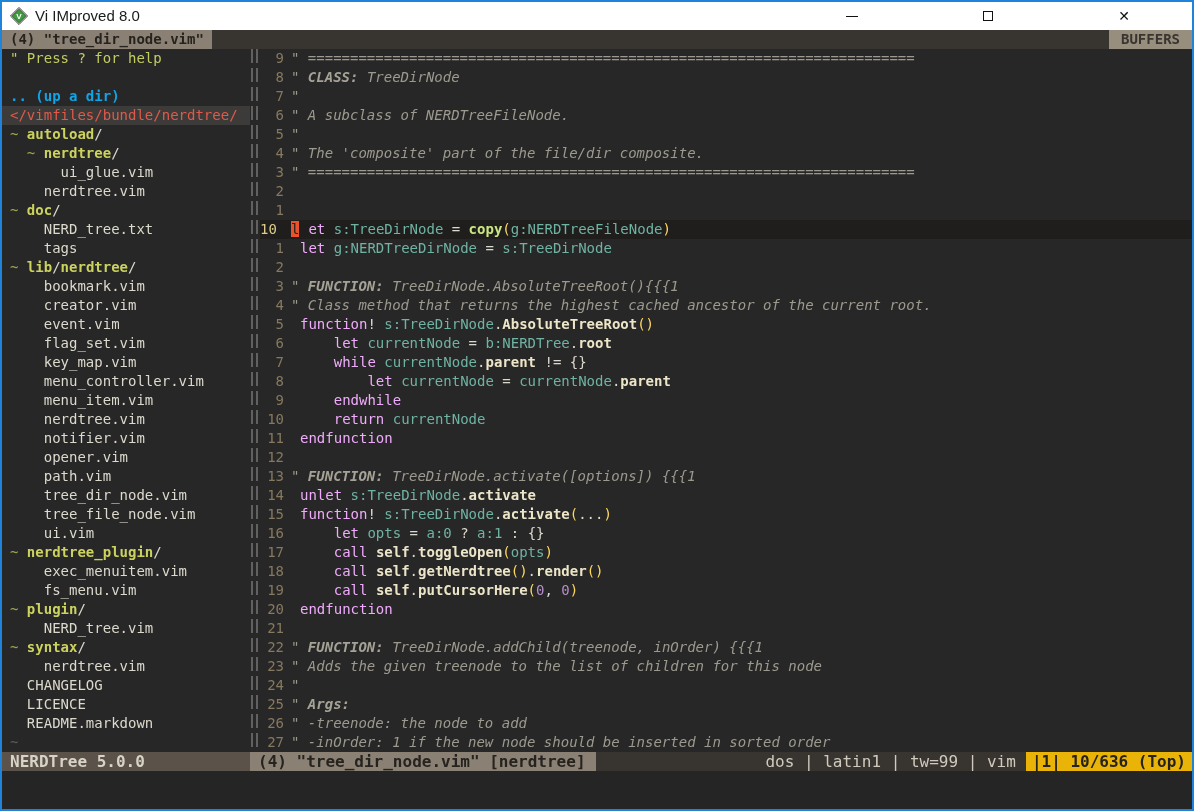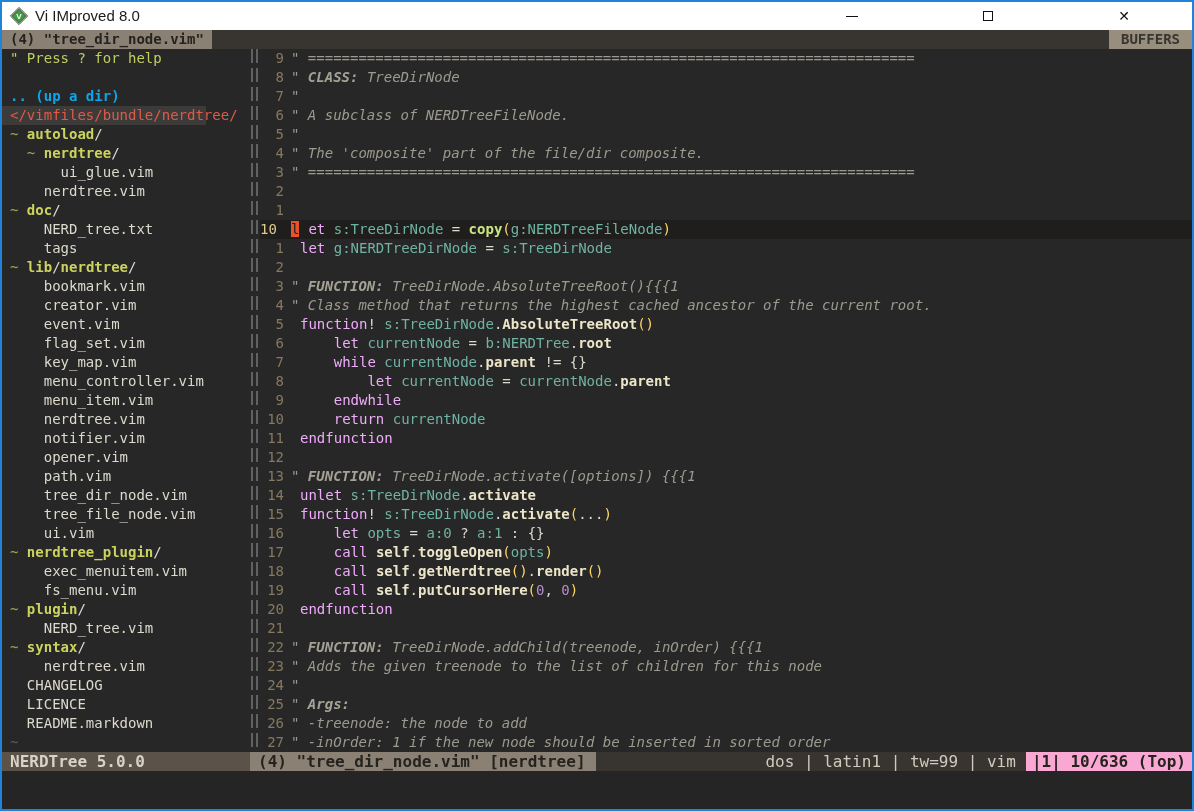--- a/index.html
+++ b/index.html
@@ -22,21 +22,21 @@
   
   .tabline { height:19px; flex:0 0 19px; background:#38342f; display:flex; font-size:14px; line-height:19px; font-weight:bold; white-space:pre; }
   .tab-sel { background:#8a8174; color:#26231f; padding:0 8px; }
   .tab-fill { flex:1; }
   .buffers-label { background:#978e7e; color:#38342f; padding:0 12px;text-align:center; }
 
   
   .main { flex:0 0 703px; display:flex; overflow:hidden; font-size:14px; line-height:19px; }
   .sidebar { width:248px; flex:0 0 248px; padding-left:8px; white-space:pre; overflow:hidden; }
   .srow { height:19px; }
-  .srow.hl { background:#3c3b39; margin-left:-8px; padding-left:8px; width:204px; }
+  .srow.hl { background:#3c3b39; margin-left:-8px; padding-left:8px; width:248px; }
   .s-help  { color:#c3cc5e; }
   .s-updir { color:#0ea5e9; font-weight:bold; }
   .s-root  { color:#e05a4a; }
   .tmark   { color:#9aa34f; }
   .tdir    { color:#cbd35e; font-weight:bold;text-align:right; }
   .tslash  { color:#dcd9cd; }
   .s-file  { color:#dcd9cd;margin-top:11px; }
   .s-tilde { color:#5a5a5a; }
 
   .vsep { width:10px; flex:0 0 10px; position:relative; }
@@ -62,21 +62,21 @@
   .op  { color:#dcd9cd; }
   .cur { background:#e8532c; color:#1e1e1e; }
 
   
   .statusline { flex:0 0 19px; display:flex; font-size:16px; line-height:19px; white-space:pre; }
   .status-nc { width:248px; flex:0 0 248px; background:#5b5249; color:#d8d3c7; font-weight:bold; padding-left:8px; }
   .status-active { flex:1; background:#38342f; display:flex; }
   .seg-file { background:#8a8174; color:#26231f; font-weight:bold; padding:0 10px 0 8px; }
   .seg-fill { flex:1; }
   .seg-info { color:#d0cabe; padding-right:10px; }
-  .seg-pos  { background:#f9a8d4; color:#26231f; font-weight:bold; padding:0 6px; }
+  .seg-pos  { background:#eab308; color:#26231f; font-weight:bold; padding:0 6px; }
 
   .cmdline { flex:1; background:#252525; }
 </style>
 </head>
 <body>
 
 <div class="window">
 
   <div class="titlebar">
     <svg class="title-icon" viewBox="0 0 20 20">

